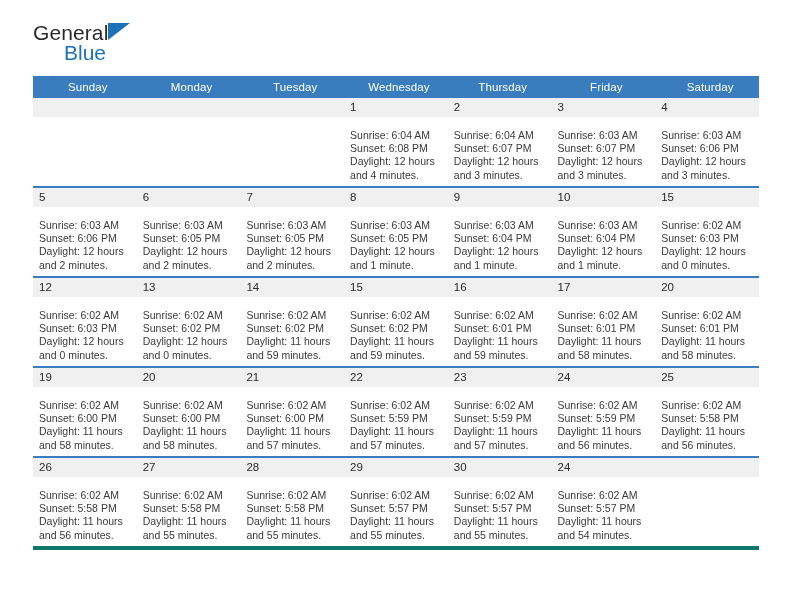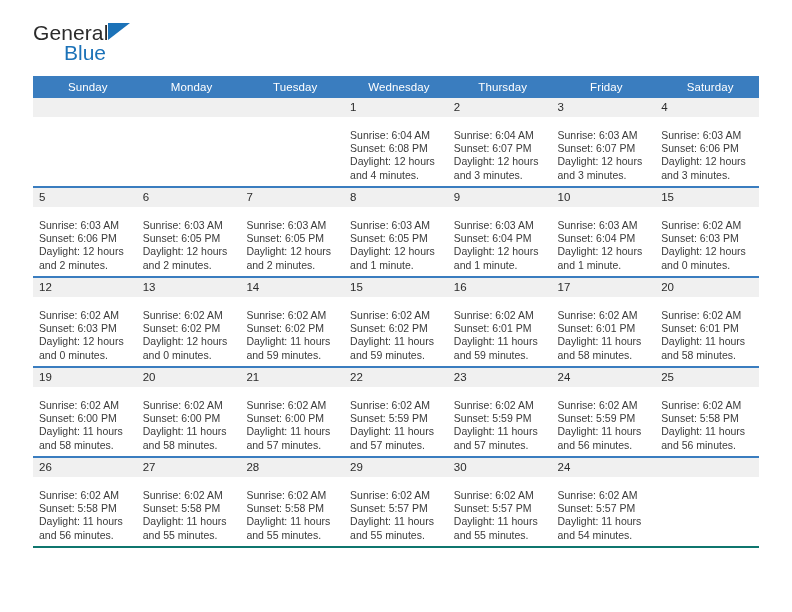--- a/index.html
+++ b/index.html
@@ -97,21 +97,21 @@
     letter-spacing: 0.1px;
   }
   .calendar td {
     vertical-align: top;
     padding: 0;
     border-bottom: 2px solid #3a7dbf;
     background: #ffffff;
     height: 88px;
   }
   .calendar tr.week:last-child td {
-    border-bottom: 2px solid #0f766e;
+    border-bottom: 4px solid #0f766e;
   }
   .daycell {
     height: 88px;
     box-sizing: border-box;
   }
   .daynum {
     background: #f0f0f0;
     font-size: 11.5px;
     color: #2b2b2b;
     padding: 3px 0 3px 6px;

